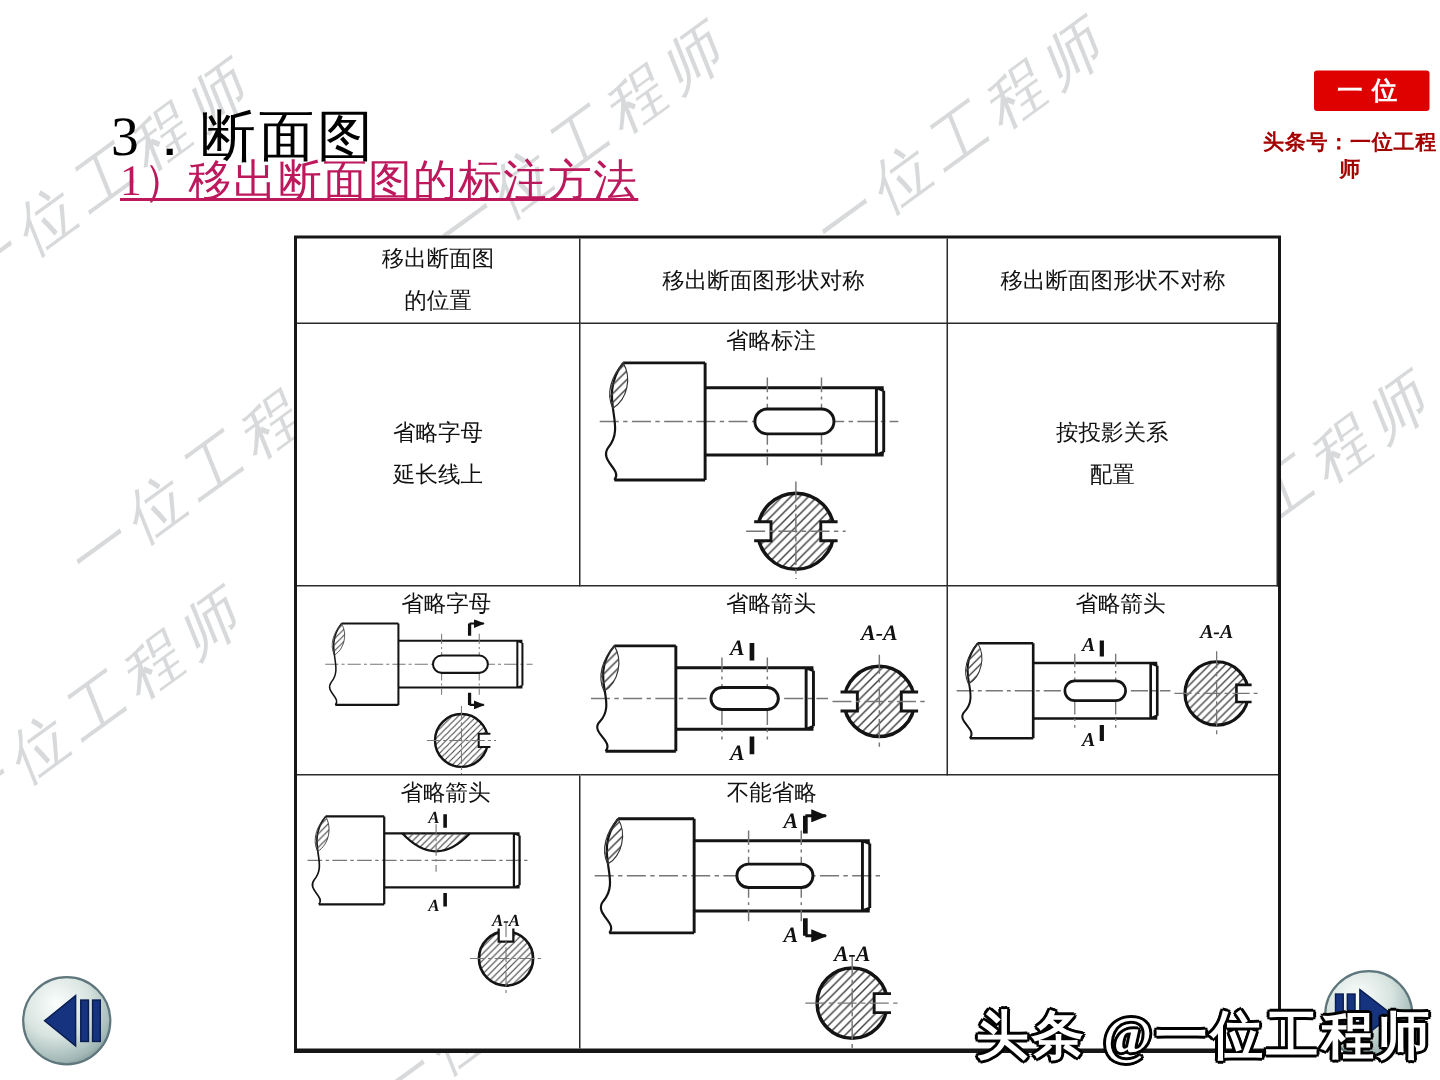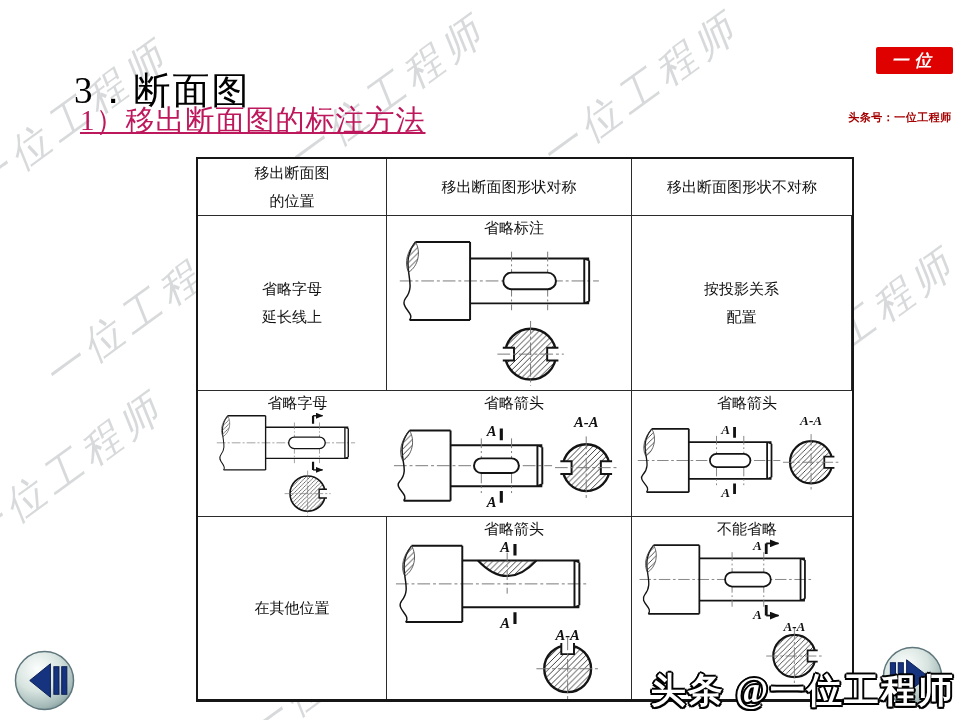--- a/index.html
+++ b/index.html
@@ -11,23 +11,23 @@
       font-style:italic;z-index:1;pointer-events:none;}
   .wm1{left:-25px;top:160px}.wm2{left:292px;top:135px}.wm3{left:48px;top:352px}
   .wm4{left:-30px;top:512px}.wm5{left:762px;top:368px}.wm6{left:545px;top:132px}
   .wm7{left:250px;top:706px}
   
   .title{position:absolute;left:74px;top:36px;font-size:37px;color:#000;z-index:2;letter-spacing:2px;margin-top:30px;}
   .subtitle{position:absolute;left:80px;top:101px;font-size:29px;color:#be185d;z-index:2;letter-spacing:1px;text-decoration:underline;}
   
   .logo-badge{position:absolute;left:876px;top:47px;width:77px;height:27px;background:#df0000;
       color:#fff;font-size:17px;font-weight:bold;letter-spacing:6px;display:flex;align-items:center;
-      justify-content:center;border-radius:2px;z-index:3;font-style:italic;}
-  .logo-caption{position:absolute;left:840px;top:86px;width:120px;text-align:center;font-size:11px;
-      color:#a50000;font-weight:bold;z-index:3;letter-spacing:.5px;margin-top:24px;}
+      justify-content:center;border-radius:2px;z-index:3;}
+  .logo-caption{position:absolute;left:840px;top:86px;width:120px;text-align:center;font-size:14px;
+      color:#a50000;font-weight:bold;z-index:3;letter-spacing:.5px;}
   
   .tbl{position:absolute;left:196px;top:157px;width:658px;height:545px;display:grid;
       grid-template-columns:189px 245px 220px;grid-template-rows:57px 175px 126px 182px;
       background:#fff;border:2px solid #161616;border-bottom-width:3px;z-index:2;box-sizing:border-box;}
   .cell{border-right:1px solid #2b2b2b;border-bottom:1px solid #2b2b2b;display:flex;
       flex-direction:column;align-items:center;justify-content:center;font-size:15px;color:#111;
       overflow:hidden;}
   .noR{border-right:none}.noB{border-bottom:none}
   .two-line div{line-height:1.9;}
   .figcell{justify-content:flex-start;padding-top:2px;}
@@ -183,23 +183,20 @@
           <text x="107" y="96" text-anchor="end" font-size="15" font-style="italic" font-weight="bold" fill="#111" font-family="&quot;Liberation Serif&quot;,serif">A</text>
           <circle cx="199" cy="56" r="24" fill="url(#hatch)" stroke="#141414" stroke-width="2.4"></circle>
           <rect x="214" y="49.5" width="13" height="13" fill="#fff"></rect>
           <path d="M 225.5 49.5 L 214 49.5 L 214 62.5 L 225.5 62.5" fill="none" stroke="#141414" stroke-width="2"></path>
           <line x1="167" y1="56" x2="231" y2="56" stroke="#777" stroke-width="1" stroke-dasharray="13 3 3 3"></line>
           <line x1="199" y1="24" x2="199" y2="88" stroke="#777" stroke-width="1" stroke-dasharray="13 3 3 3"></line>
           <text x="199" y="14" text-anchor="middle" font-size="15" font-style="italic" font-weight="bold" fill="#111" font-family="&quot;Liberation Serif&quot;,serif">A-A</text>
         </svg>
     </div>
 
-    <div class="cell two-line noB">
-      <div>在其他位置</div>
-    </div>
     <div class="cell figcell noB">
       <div class="figcap">省略箭头</div>
       <svg class="fig" viewBox="0 0 240 164">
           <line x1="4" y1="46" x2="202" y2="46" stroke="#777" stroke-width="1" stroke-dasharray="13 3 3 3"></line>
           <path d="M 20 7 L 72 7 M 14 85 L 72 85 M 72 7 L 72 85" stroke="#141414" stroke-width="2" fill="none"></path>
           <path d="M 20 7 C 2 30.4, 23 48, 10 63.16 C 3 72, 20 78, 14 85" stroke="#141414" stroke-width="1.5" fill="none"></path>
           <path d="M 20 7 C 12 16, 8 28, 13 38 C 23 32, 26 17, 20 7 Z" fill="url(#hatch)" stroke="#333" stroke-width="0.8"></path>
           <path d="M 72 22 L 192 22 M 72 70 L 192 70 M 192 24 L 192 68 M 187 22 L 187 70 M 187 22 L 192 24 M 187 70 L 192 68" stroke="#141414" stroke-width="2" fill="none"></path>
           <path d="M 88 22 Q 118 54 148 22 Z" fill="url(#hatch)"></path>
           <path d="M 88 22 Q 118 54 148 22" stroke="#141414" stroke-width="2" fill="none"></path>

